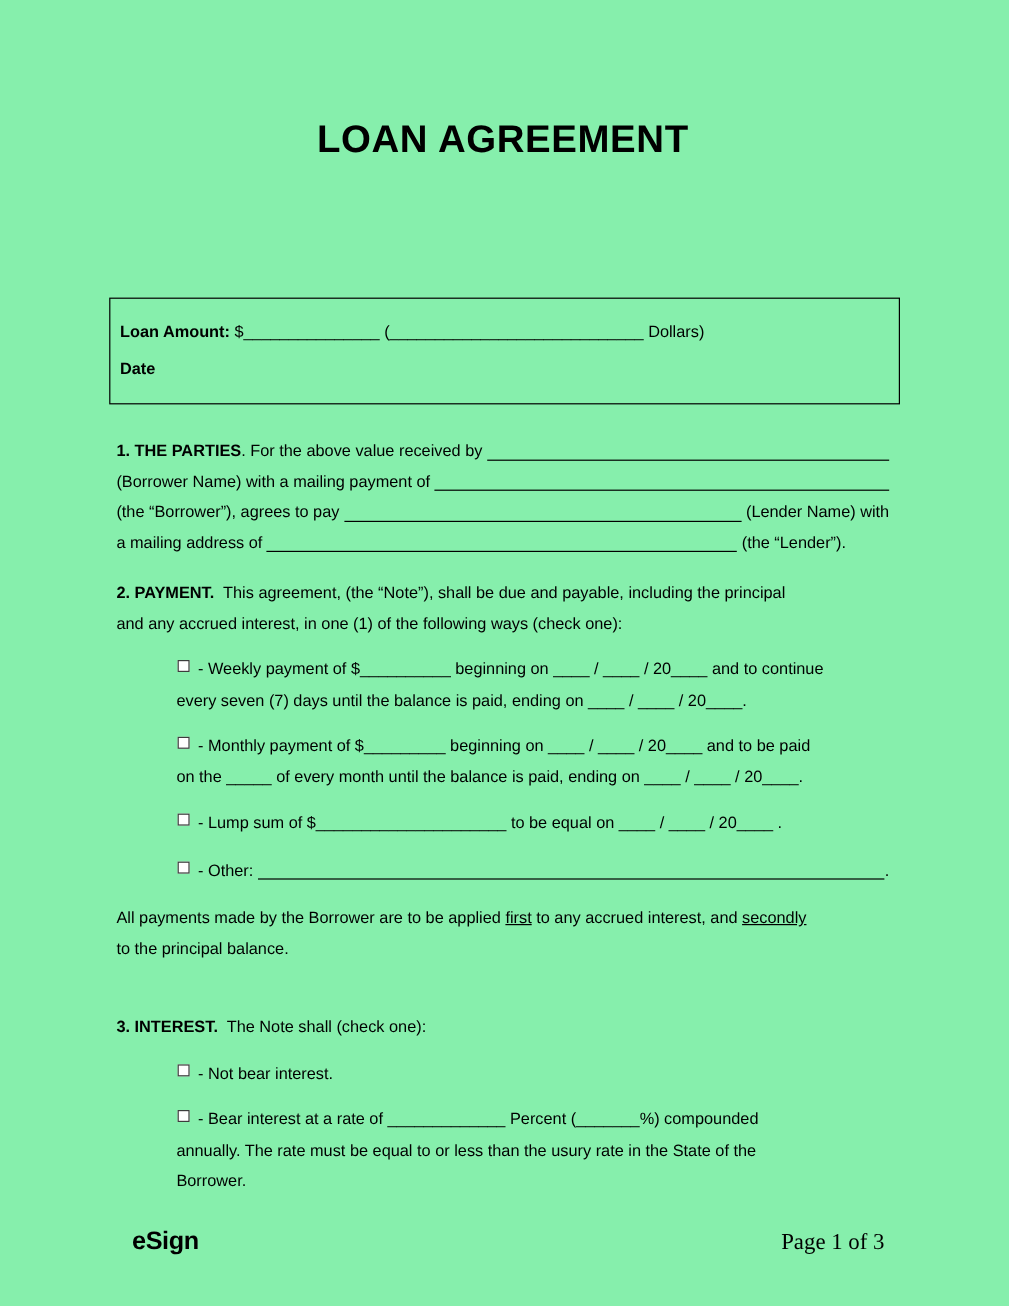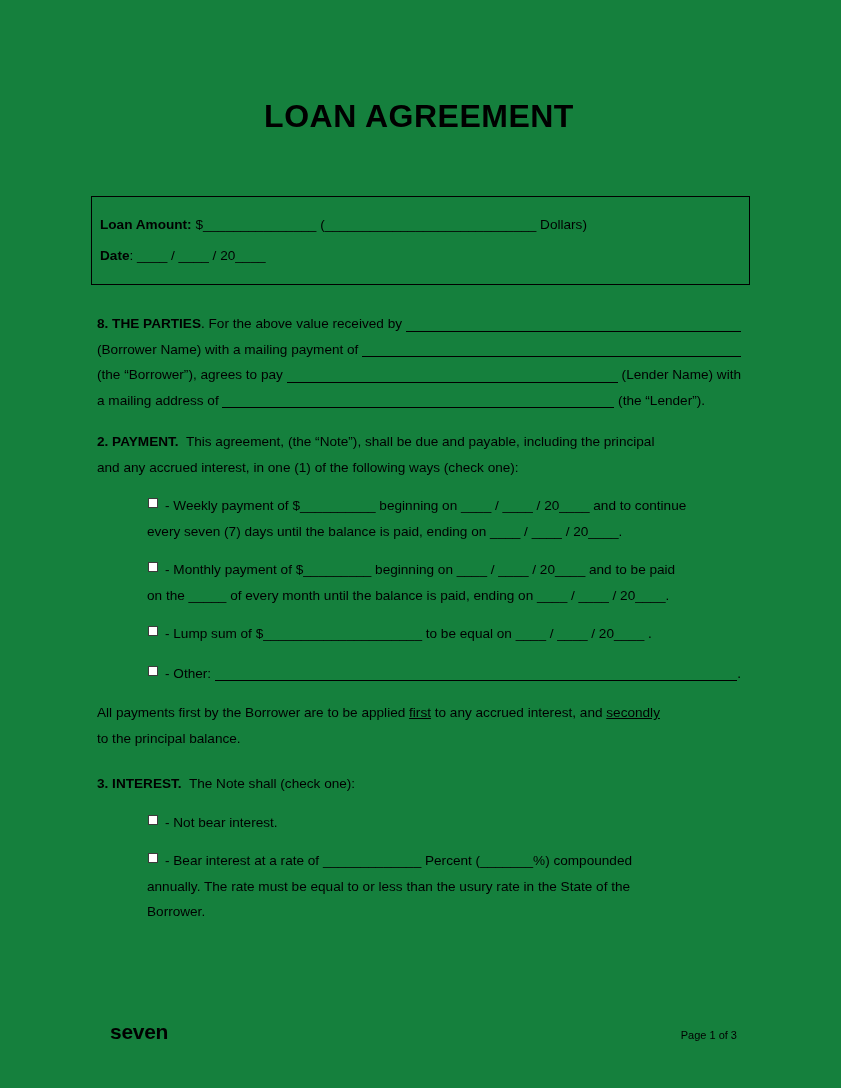--- a/index.html
+++ b/index.html
@@ -2,60 +2,60 @@
 <html><head>
 <meta charset="utf-8">
 <style>
   * { box-sizing: border-box; }
   html, body { margin: 0; padding: 0; background: #ffffff; }
   .page {
     position: relative;
     width: 841px;
     height: 1088px;
     margin: 0 auto;
-    background: #15803d;
+    background: #86efac;
     color: #000000;
     font-family: "Liberation Sans", sans-serif;
     font-size: 13.6px;
     line-height: 25.5px;
     padding: 97px 100px 0 97px;
     overflow: hidden;
   }
   h1.title {
     margin: 0;
     text-align: center;
     font-size: 32px;
     line-height: 38px;
     font-weight: 700;
     letter-spacing: 0.5px;
   }
   .info-box {
     border: 1.7px solid #000;
     width: 659px;
-    margin: 61px 0 0 -6px;
+    margin: 113px 0 0 -6px;
     padding: 12px 0 13px 8px;
   }
   .info-box .line { line-height: 31px; }
   .line {
     display: flex;
     white-space: pre;
     align-items: stretch;
   }
   .line span { white-space: pre; }
   .b { font-weight: 700; }
   .u { text-decoration: underline; }
   .fill {
     flex: 1 1 auto;
     border-bottom: 1.4px solid #000;
     margin-bottom: 5px;
   }
   .pr36 { padding-right: 36px; }
   .sec1 { margin-top: 26px; }
   .sec2 { margin-top: 16px; }
-  .sec3 { margin-top: 20px; }
+  .sec3 { margin-top: 40px; }
   .opt { margin-top: 13px; padding-left: 50px; }
   .opt-other { margin-top: 14px; }
   .applied { margin-top: 14px; }
   .cb {
     flex: 0 0 auto;
     width: 10px;
     height: 10px;
     border: 1.5px solid #3c3c3c;
     margin: 5px 7px 0 1px;
     background: #fff;
@@ -68,41 +68,41 @@
     bottom: 40px;
     display: flex;
     justify-content: space-between;
     align-items: baseline;
   }
   .logo {
     font-size: 21px;
     font-weight: 700;
     letter-spacing: -0.3px;
   }
-  .pagenum { font-size: 11px; }
+  .pagenum { font-size: 19px; font-family: Liberation Serif, serif; }
 </style>
 </head>
 <body>
 
 <div class="page">
 
   <h1 class="title">LOAN AGREEMENT</h1>
 
   <div class="info-box">
     <div class="line">
       <span class="b">Loan Amount: </span><span>$_______________ (____________________________ Dollars)</span>
     </div>
     <div class="line">
-      <span class="b">Date</span><span>: ____ / ____ / 20____</span>
+      <span class="b">Date</span>
     </div>
   </div>
 
   <div class="sec1">
     <div class="line">
-      <span class="b">8. THE PARTIES</span><span>. For the above value received by </span><span class="fill"></span>
+      <span class="b">1. THE PARTIES</span><span>. For the above value received by </span><span class="fill"></span>
     </div>
     <div class="line">
       <span>(Borrower Name) with a mailing payment of </span><span class="fill"></span>
     </div>
     <div class="line">
       <span>(the “Borrower”), agrees to pay </span><span class="fill"></span><span> (Lender Name) with</span>
     </div>
     <div class="line pr36">
       <span>a mailing address of </span><span class="fill"></span><span> (the “Lender”).</span>
     </div>
@@ -141,21 +141,21 @@
     </div>
 
     <div class="opt opt-other">
       <div class="line">
         <span class="cb"></span><span>- Other: </span><span class="fill"></span><span>.</span>
       </div>
     </div>
 
     <div class="applied">
       <div class="line">
-        <span>All payments first by the Borrower are to be applied </span><span class="u">first</span><span> to any accrued interest, and </span><span class="u">secondly</span>
+        <span>All payments made by the Borrower are to be applied </span><span class="u">first</span><span> to any accrued interest, and </span><span class="u">secondly</span>
       </div>
       <div class="line">
         <span>to the principal balance.</span>
       </div>
     </div>
   </div>
 
   <div class="sec3">
     <div class="line">
       <span class="b">3. INTEREST.</span><span>  The Note shall (check one):</span>
@@ -174,17 +174,17 @@
       <div class="line">
         <span>annually. The rate must be equal to or less than the usury rate in the State of the</span>
       </div>
       <div class="line">
         <span>Borrower.</span>
       </div>
     </div>
   </div>
 
   <div class="footer">
-    <span class="logo">seven</span>
+    <span class="logo">eSign</span>
     <span class="pagenum">Page 1 of 3</span>
   </div>
 
 </div>
 
 </body></html>

